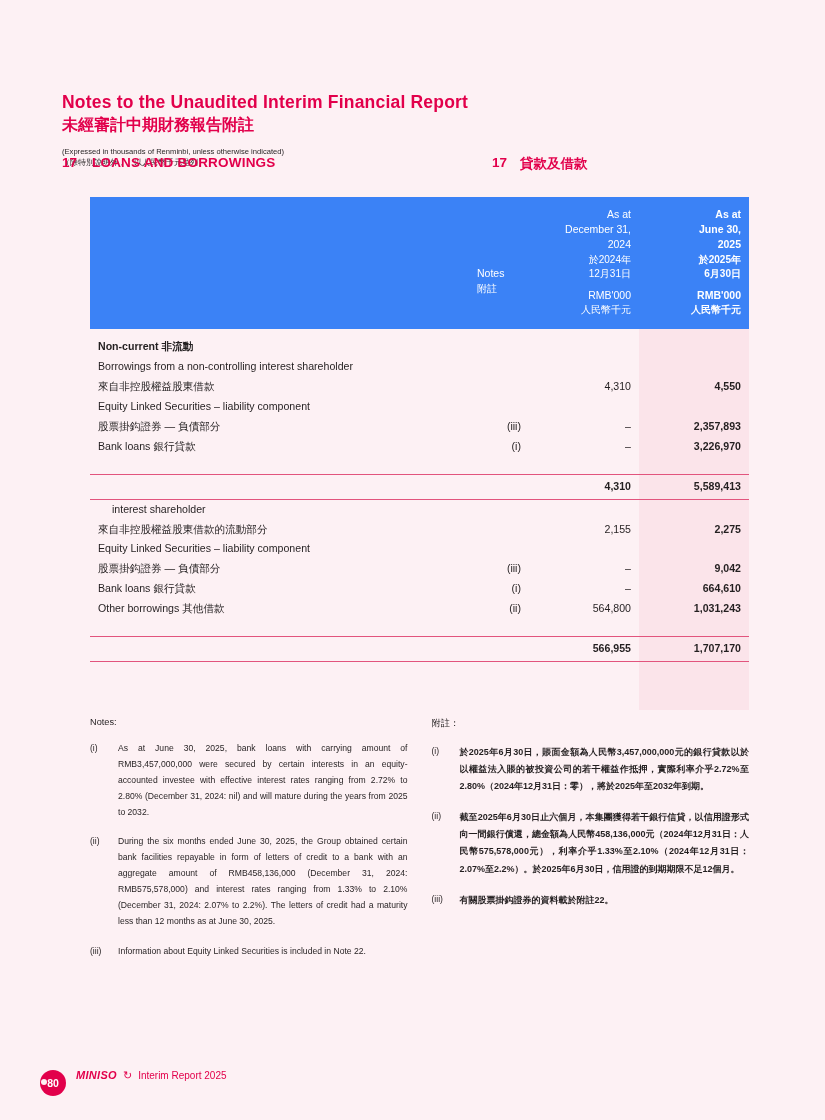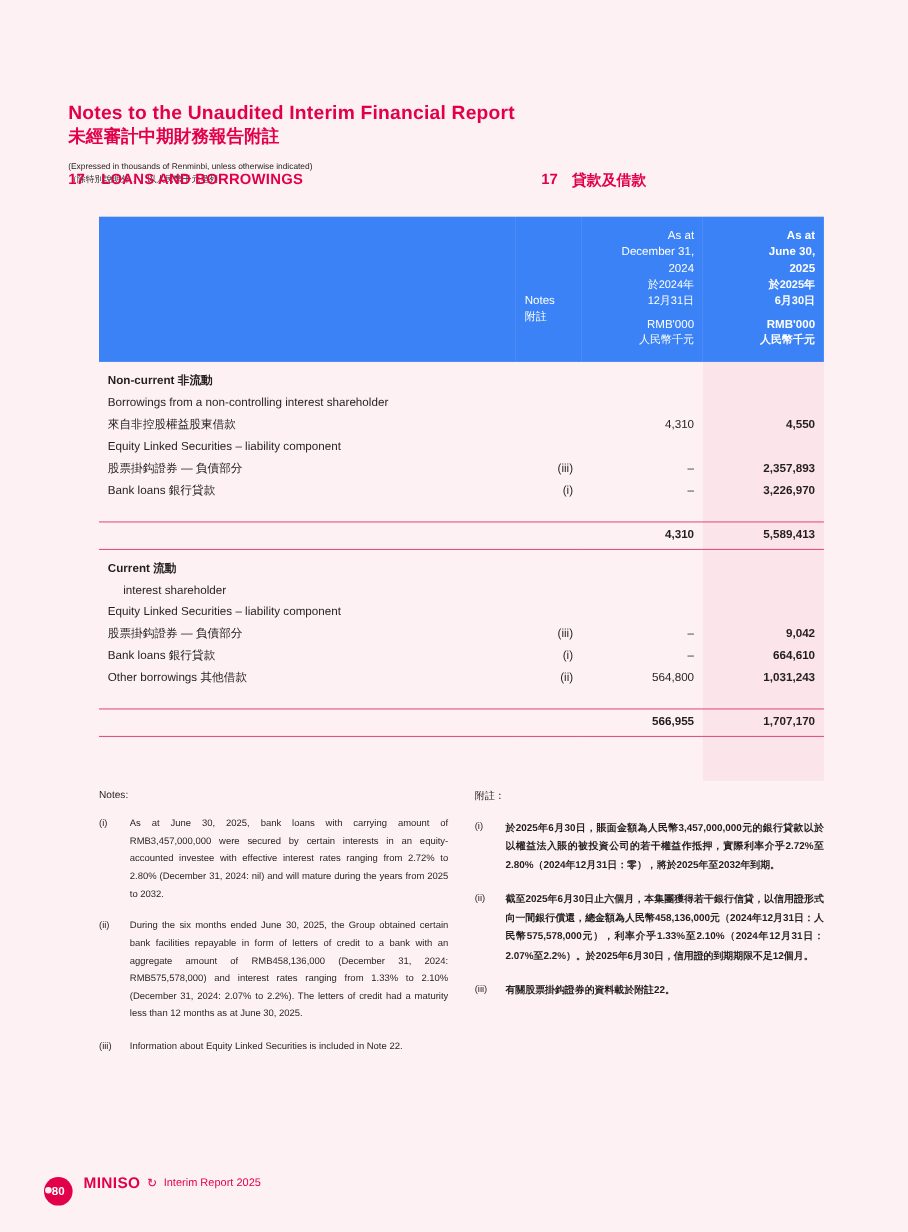--- a/index.html
+++ b/index.html
@@ -238,25 +238,26 @@
     content: "";
     position: absolute;
     left: 1px;
     top: 9px;
     width: 6px;
     height: 6px;
     background: #fdf1f4;
     border-radius: 50%;
   }
   .footer-brand {
-    font-size: 14px;
+    font-size: 11px;
     font-weight: bold;
     color: #e2004b;
     margin-left: 10px;
     letter-spacing: 0.3px;
+    font-style: italic;
   }
   .footer-logo {
     font-size: 11px;
     color: #e2004b;
     margin-left: 6px;
   }
   .footer-text {
     font-size: 10px;
     color: #e2004b;
     margin-left: 6px;
@@ -375,35 +376,32 @@
             <td></td>
           </tr>
 
         <tr class="total-row">
           <td class="label"></td>
           <td class="notes"></td>
           <td class="num">4,310</td>
           <td class="num curr">5,589,413</td>
         </tr>
 
-        <tr class="row-pad">
-          <td class="grp-head">
-            <span>Current</span>
-            <span>流動</span>
-          </td>
+
+        <tr>
+          <td class="indent1">interest shareholder</td>
           <td class="notes"></td>
           <td class="num"></td>
           <td class="num curr"></td>
         </tr>
-
-        <tr>
-          <td class="indent1">interest shareholder</td>
-          <td class="notes"></td>
-          <td class="num"></td>
-          <td class="num curr"></td>
+        <tr>
+          <td>來自非控股權益股東借款的流動部分</td>
+          <td class="notes"></td>
+          <td class="num">2,155</td>
+          <td class="num curr">2,275</td>
         </tr>
 
         <tr>
           <td>Equity Linked Securities – liability component</td>
           <td class="notes"></td>
           <td class="num"></td>
           <td class="num curr"></td>
         </tr>
         <tr>
           <td>股票掛鈎證券 — 負債部分</td>

